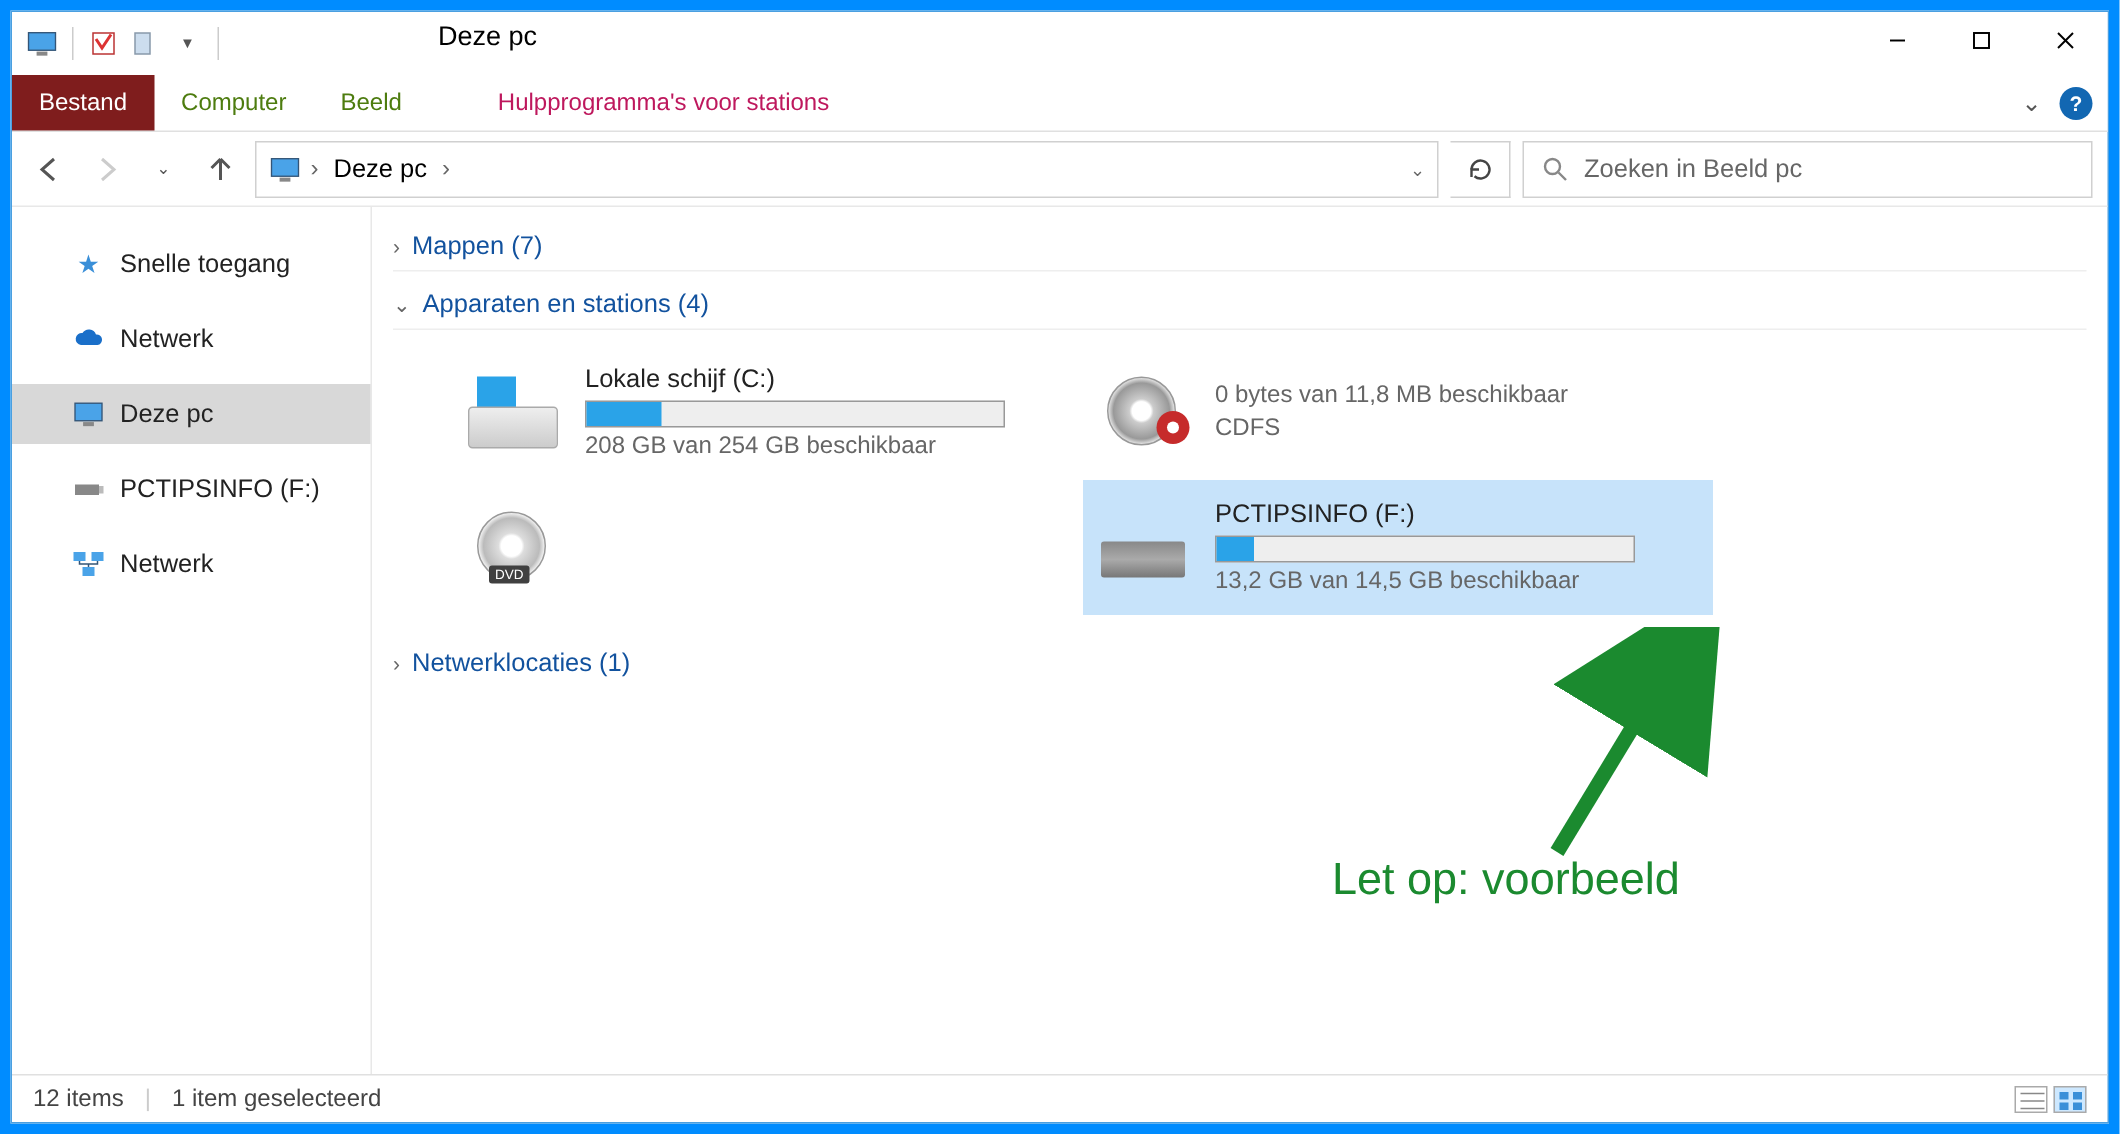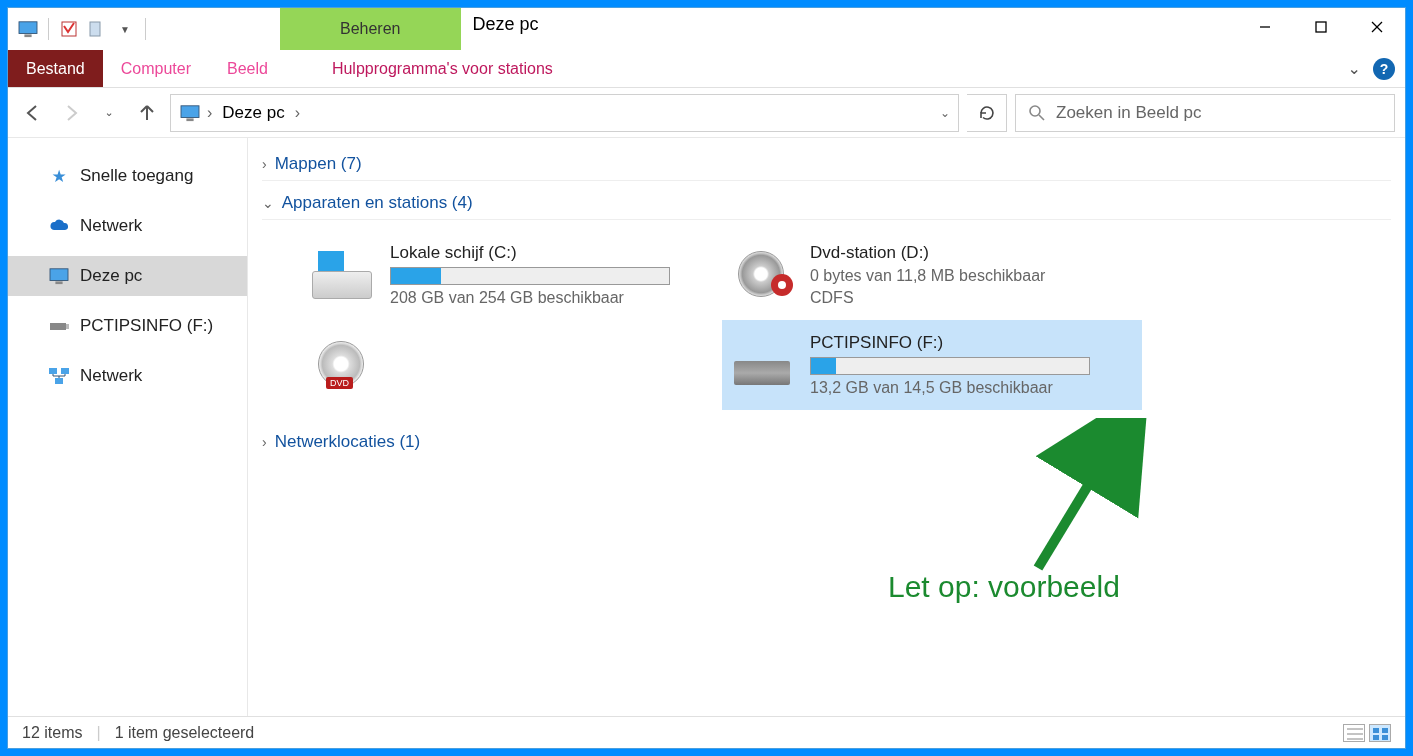--- a/index.html
+++ b/index.html
@@ -8,21 +8,21 @@
 .titlebar { height: 42px; display: flex; align-items: stretch; background: #fff; }
 .titlebar-left { display: flex; align-items: center; gap: 4px; padding-left: 8px; }
 .qat-icon { width: 24px; height: 24px; display: flex; align-items: center; justify-content: center; font-size: 16px; }
 .qat-sep { width: 1px; height: 22px; background: #ccc; margin: 0 4px; }
 .contextual-tab { background: #95d657; color: #333; display: flex; align-items: center; justify-content: center; padding: 0 60px; font-size: 16px; }
 .titlebar-title { flex: 1; display: flex; align-items: flex-start; padding: 6px 12px; font-size: 18px; color: #000; }
 .window-controls { display: flex; }
 .window-btn { width: 56px; height: 38px; display: flex; align-items: center; justify-content: center; font-size: 16px; }
 .window-btn svg { width: 14px; height: 14px; }
 .ribbon-tabs { height: 38px; display: flex; align-items: stretch; background: #fff; border-bottom: 1px solid #e0e0e0; }
-.ribbon-tab { padding: 0 18px; display: flex; align-items: center; font-size: 16px; color: #ec4899; }
+.ribbon-tab { padding: 0 18px; display: flex; align-items: center; font-size: 16px; color: #4d7c0f; }
 .ribbon-tab.file { background: #7f1d1d; color: #fff; }
 .ribbon-tab.context { color: #be185d; }
 .ribbon-right { margin-left: auto; display: flex; align-items: center; gap: 12px; padding-right: 10px; }
 .help-icon { width: 22px; height: 22px; border-radius: 50%; background: #1267b2; color: #fff; display: flex; align-items: center; justify-content: center; font-size: 14px; font-weight: bold; }
 .navbar { height: 50px; display: flex; align-items: center; padding: 6px 10px; gap: 8px; border-bottom: 1px solid #e8e8e8; }
 .nav-arrow { width: 30px; height: 30px; display: flex; align-items: center; justify-content: center; color: #555; }
 .nav-arrow.disabled { color: #bbb; }
 .addressbar { flex: 1; height: 38px; border: 1px solid #d0d0d0; display: flex; align-items: center; padding: 0 8px; gap: 6px; }
 .addressbar .crumb { font-size: 17px; color: #000; padding: 2px 4px; }
 .addressbar .chev { color: #666; }
@@ -36,21 +36,21 @@
 .main { flex: 1; padding: 8px 14px; position: relative; }
 .group-header { display: flex; align-items: center; gap: 8px; color: #12529e; font-size: 17px; padding: 8px 0 6px; border-bottom: 1px solid #eee; margin-bottom: 4px; cursor: default; }
 .group-header .chev { color: #666; font-size: 14px; }
 .drive-grid { display: flex; flex-wrap: wrap; gap: 0; padding: 6px 0 14px 40px; }
 .drive { width: 420px; height: 90px; display: flex; align-items: center; gap: 14px; padding: 8px 10px; }
 .drive.selected { background: #c7e3fa; }
 .drive-icon { width: 64px; height: 48px; position: relative; }
 .hdd-icon { width: 60px; height: 28px; background: linear-gradient(#eee,#ccc); border: 1px solid #aaa; border-radius: 3px; position: absolute; bottom: 0; }
 .win-flag { position: absolute; top: 0; left: 6px; width: 26px; height: 22px; background: #2aa3e8; }
 .dvd-disc { width: 46px; height: 46px; border-radius: 50%; background: radial-gradient(circle,#fff 22%,#ddd 28%,#bbb 60%,#eee 70%); border: 1px solid #999; position: absolute; top: 0; left: 6px; }
-.dvd-label { position: absolute; bottom: 0; left: 14px; background: #b91c1c; color: #fff; font-size: 9px; padding: 1px 4px; border-radius: 2px; }
+.dvd-label { position: absolute; bottom: 0; left: 14px; background: #404040; color: #fff; font-size: 9px; padding: 1px 4px; border-radius: 2px; }
 .usb-icon { width: 56px; height: 24px; background: linear-gradient(#888,#aaa,#777); border-radius: 2px; position: absolute; bottom: 4px; left: 2px; }
 .drive-info { flex: 1; display: flex; flex-direction: column; gap: 4px; }
 .drive-name { font-size: 17px; color: #222; }
 .capacity-bar { width: 280px; height: 18px; border: 1px solid #999; background: #eee; }
 .capacity-fill { height: 100%; background: #2aa3e8; }
 .drive-sub { font-size: 16px; color: #666; }
 .annotation-arrow { position: absolute; left: 760px; top: 280px; }
 .annotation-text { position: absolute; left: 640px; top: 432px; font-size: 30px; color: #1b8a2f; }
 .statusbar { height: 32px; border-top: 1px solid #e0e0e0; display: flex; align-items: center; padding: 0 14px; font-size: 16px; color: #444; gap: 14px; }
 .statusbar .sep { color: #ccc; }
@@ -80,23 +80,20 @@
       </div>
       <div class="qat-icon">
         <svg width="18" height="18" viewBox="0 0 18 18">
             <rect x="2" y="2" width="10" height="14" fill="#cde" stroke="#89a"></rect>
           </svg>
       </div>
       <div class="qat-icon" style="font-size:10px;color:#555;">▼</div>
       <div class="qat-sep"></div>
     </div>
     <div style="width:130px"></div>
-    <div class="contextual-tab">
-      <span>Beheren</span>
-    </div>
     <div class="titlebar-title">
       <span>Deze pc</span>
     </div>
     <div class="window-controls">
       <div class="window-btn">
           <svg viewBox="0 0 14 14">
             <line x1="2" y1="7" x2="12" y2="7" stroke="#000" stroke-width="1.3"></line>
           </svg>
         </div>
       <div class="window-btn">
@@ -256,21 +253,20 @@
 
         <div class="drive">
           <div class="drive-icon">
             <div class="dvd-disc" style="background:radial-gradient(circle,#fff 20%,#ccc 26%,#999 60%,#ddd 70%);"></div>
             <svg width="28" height="28" viewBox="0 0 28 28" style="position:absolute;right:0;bottom:0;">
                 <circle cx="14" cy="14" r="11" fill="#c62b2b"></circle>
                 <circle cx="14" cy="14" r="4" fill="#fff"></circle>
               </svg>
           </div>
           <div class="drive-info">
-            <div class="drive-name">Dvd-station (D:)</div>
             <div class="drive-sub">0 bytes van 11,8 MB beschikbaar</div>
             <div class="drive-sub">CDFS</div>
           </div>
         </div>
 
         <div class="drive">
           <div class="drive-icon">
             <div class="dvd-disc"></div>
             <div class="dvd-label">DVD</div>
           </div>

